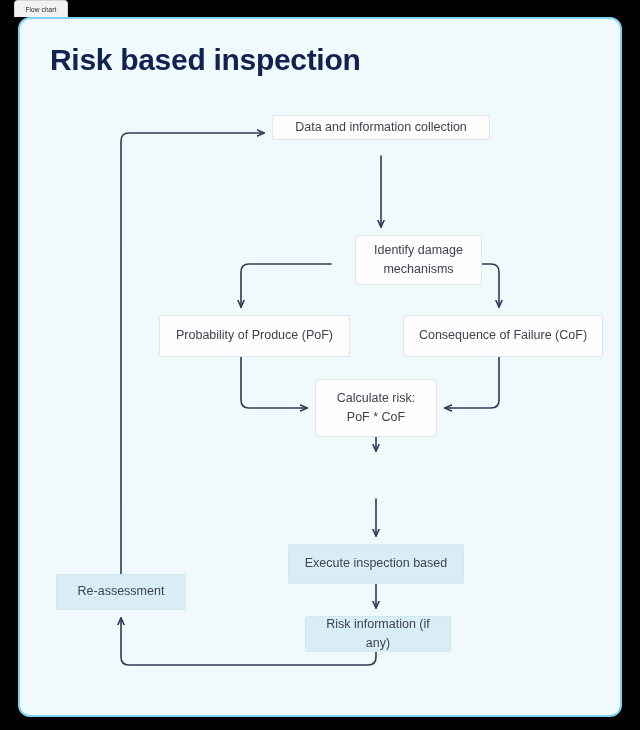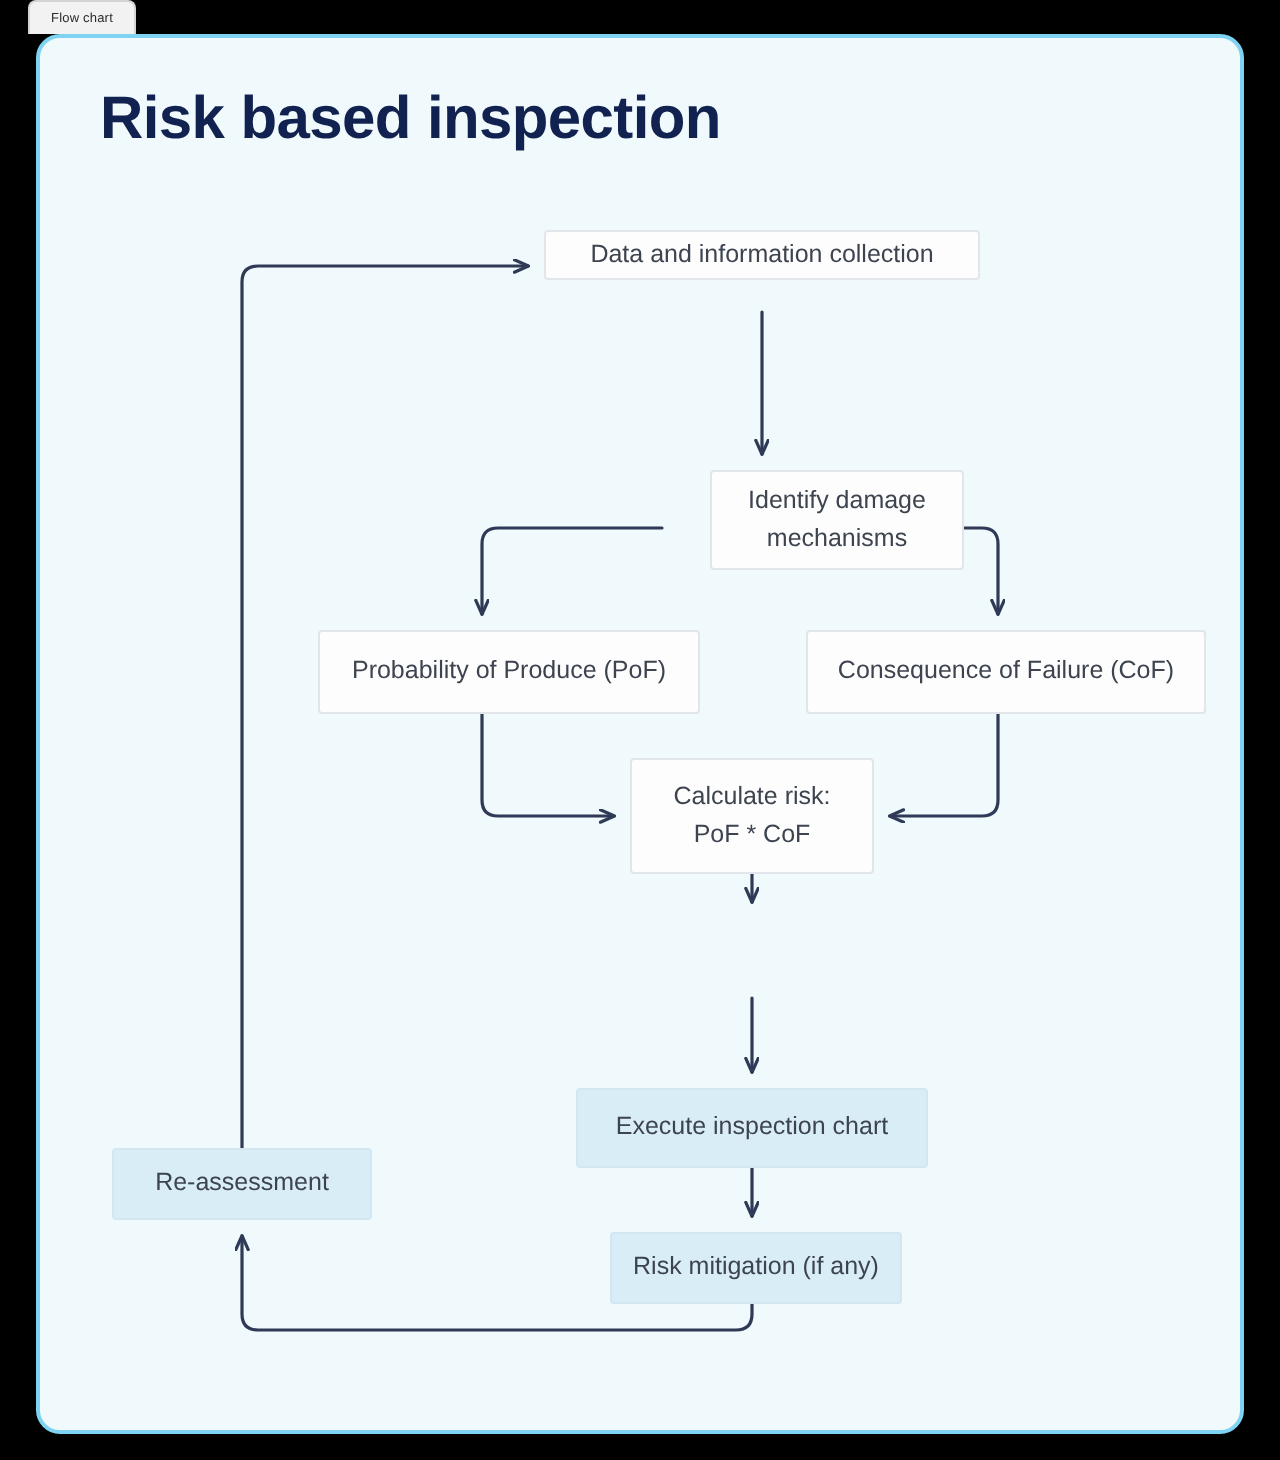--- a/index.html
+++ b/index.html
@@ -153,23 +153,23 @@
     <div class="node white" style="left:139px;top:296px;width:191px;height:42px;">
         <span>Probability of Produce (PoF)</span>
       </div>
     <div class="node white" style="left:295px;top:360px;width:122px;height:58px;">
         <span>Calculate risk:<br>PoF * CoF</span>
       </div>
     <div class="node white" style="left:383px;top:296px;width:200px;height:42px;">
         <span>Consequence of Failure (CoF)</span>
       </div>
     <div class="node tinted" style="left:268px;top:525px;width:176px;height:40px;">
-        <span>Execute inspection chart</span>
+        <span>Execute inspection based</span>
       </div>
     <div class="node tinted" style="left:285px;top:597px;width:146px;height:36px;">
-        <span>Risk mitigation (if any)</span>
+        <span>Risk information (if any)</span>
       </div>
     <div class="node tinted" style="left:36px;top:555px;width:130px;height:36px;">
         <span>Re-assessment</span>
       </div>
 
   </div>
 </div>
 
 </body></html>

